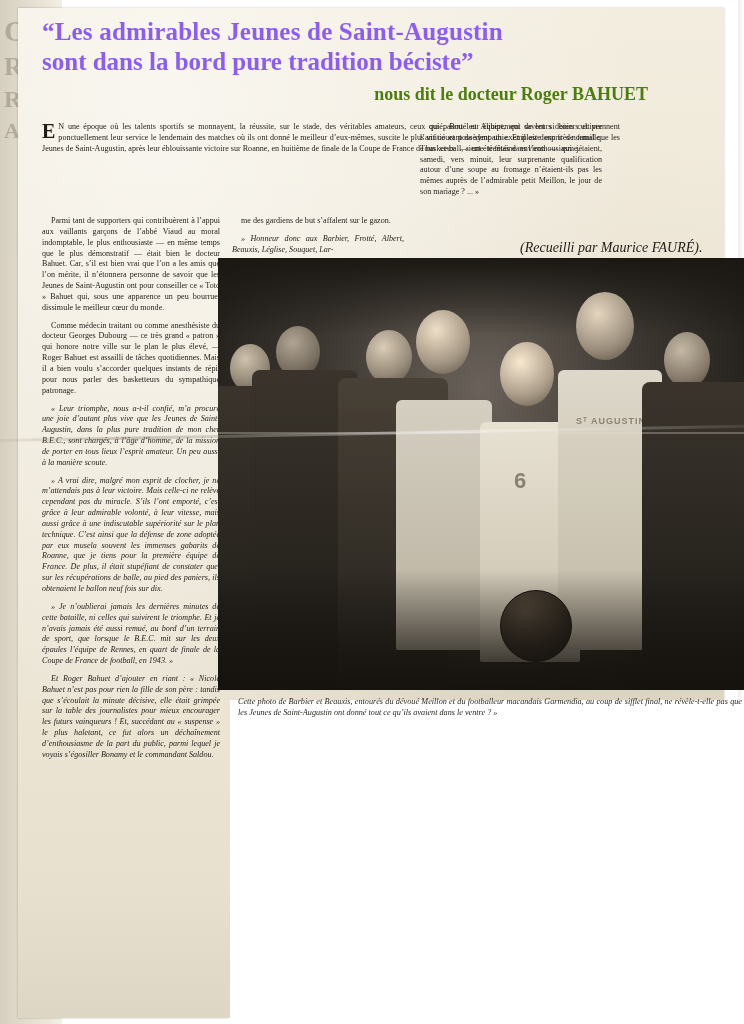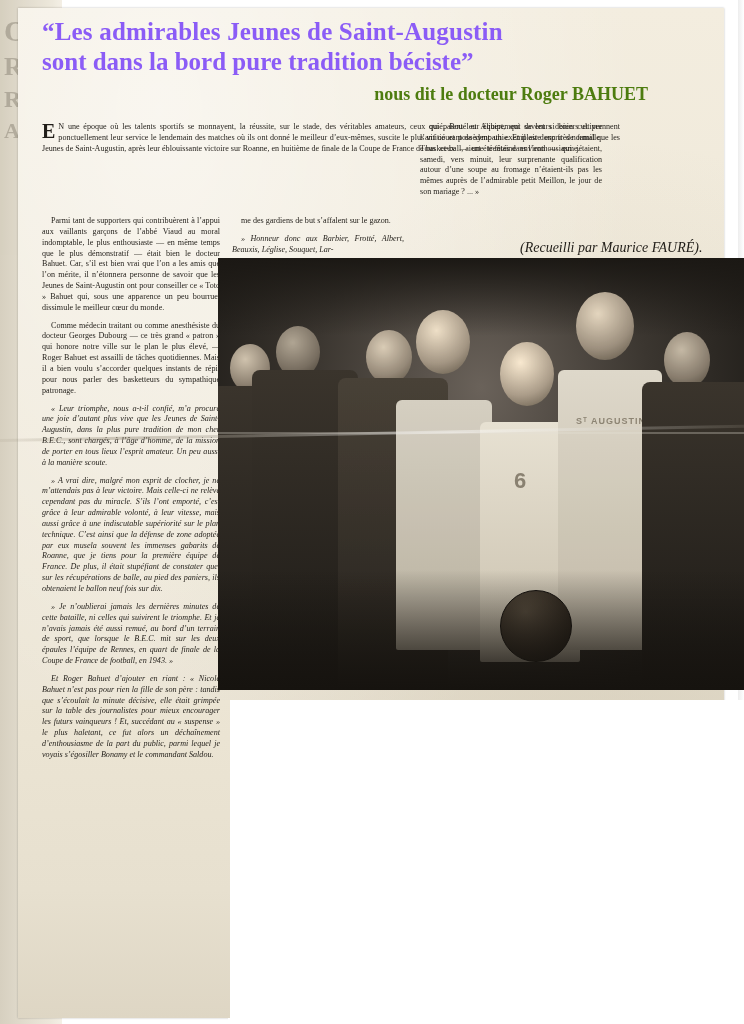--- a/index.html
+++ b/index.html
@@ -352,15 +352,16 @@
 
     <div class="ph-el head" style="left:446px; top:74px; width:46px; height:56px; filter:brightness(.95);"></div>
     <div class="ph-el body-dark" style="left:424px; top:124px; width:110px; height:304px;"></div>
 
     <div class="ph-el ball" style="left:282px; top:332px; width:70px; height:70px;"></div>
 
     <div class="fold" style="top:174px;"></div>
     <div class="shadowbot"></div>
   </div>
 
+  <div class="caption">Cette photo de Barbier et Beauxis, entourés du dévoué Meillon et du footballeur macandais Garmendia, au coup de sifflet final, ne révèle-t-elle pas que les Jeunes de Saint-Augustin ont donné tout ce qu’ils avaient dans le ventre ? »</div>
 
   <div class="crease"></div>
 </div>
 
 </body></html>

